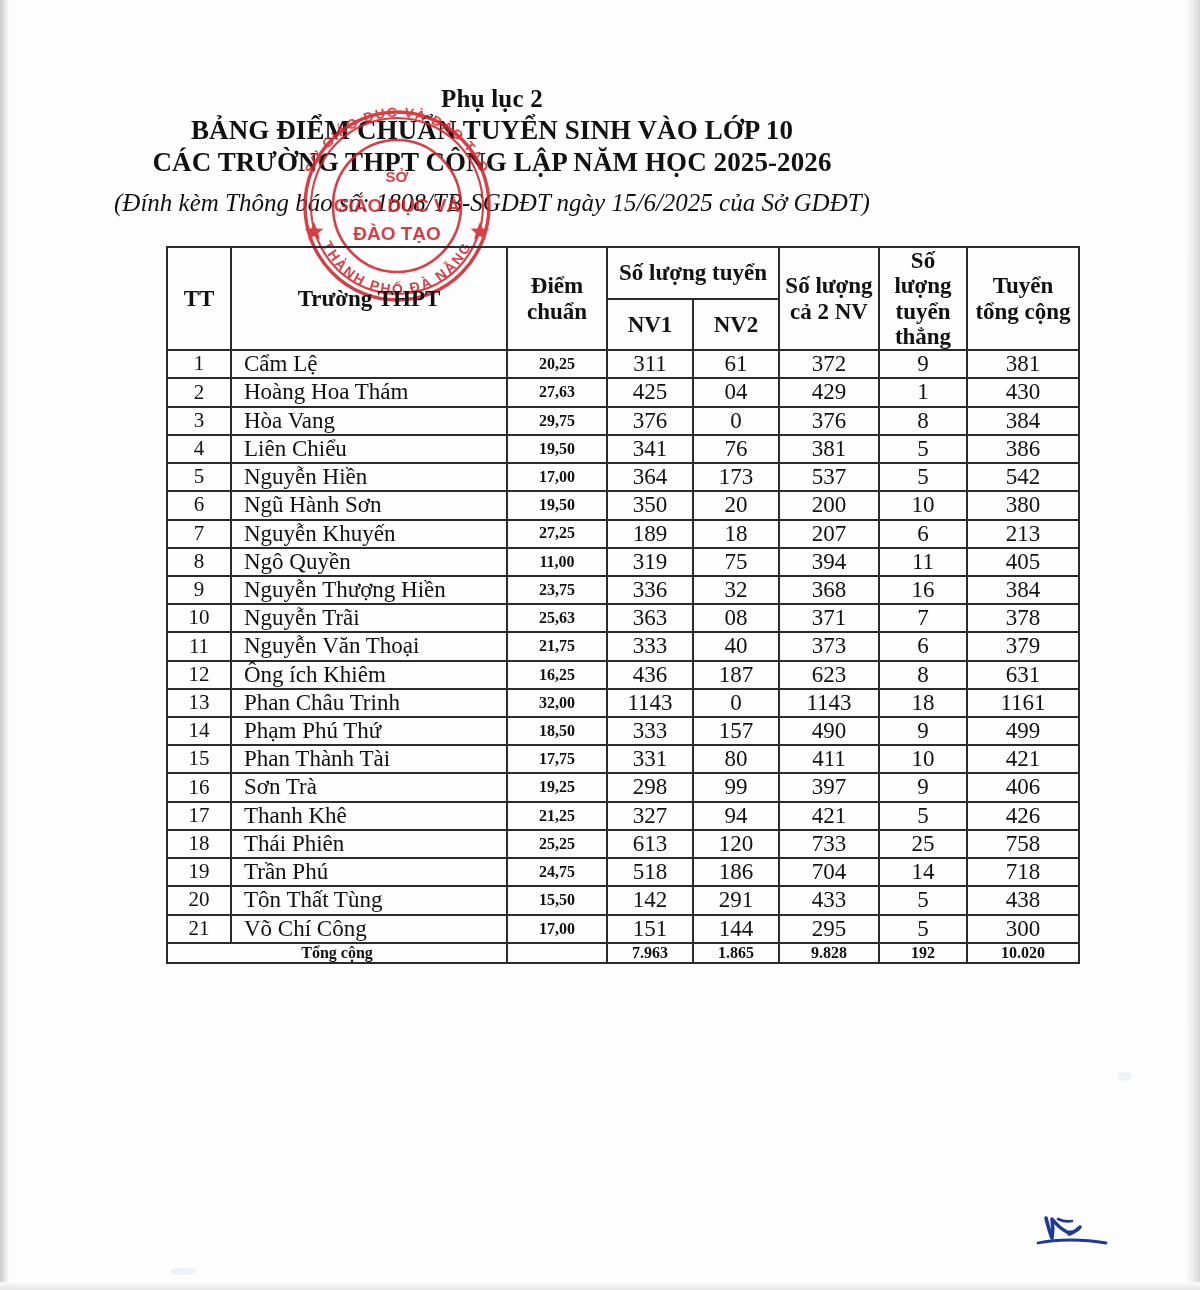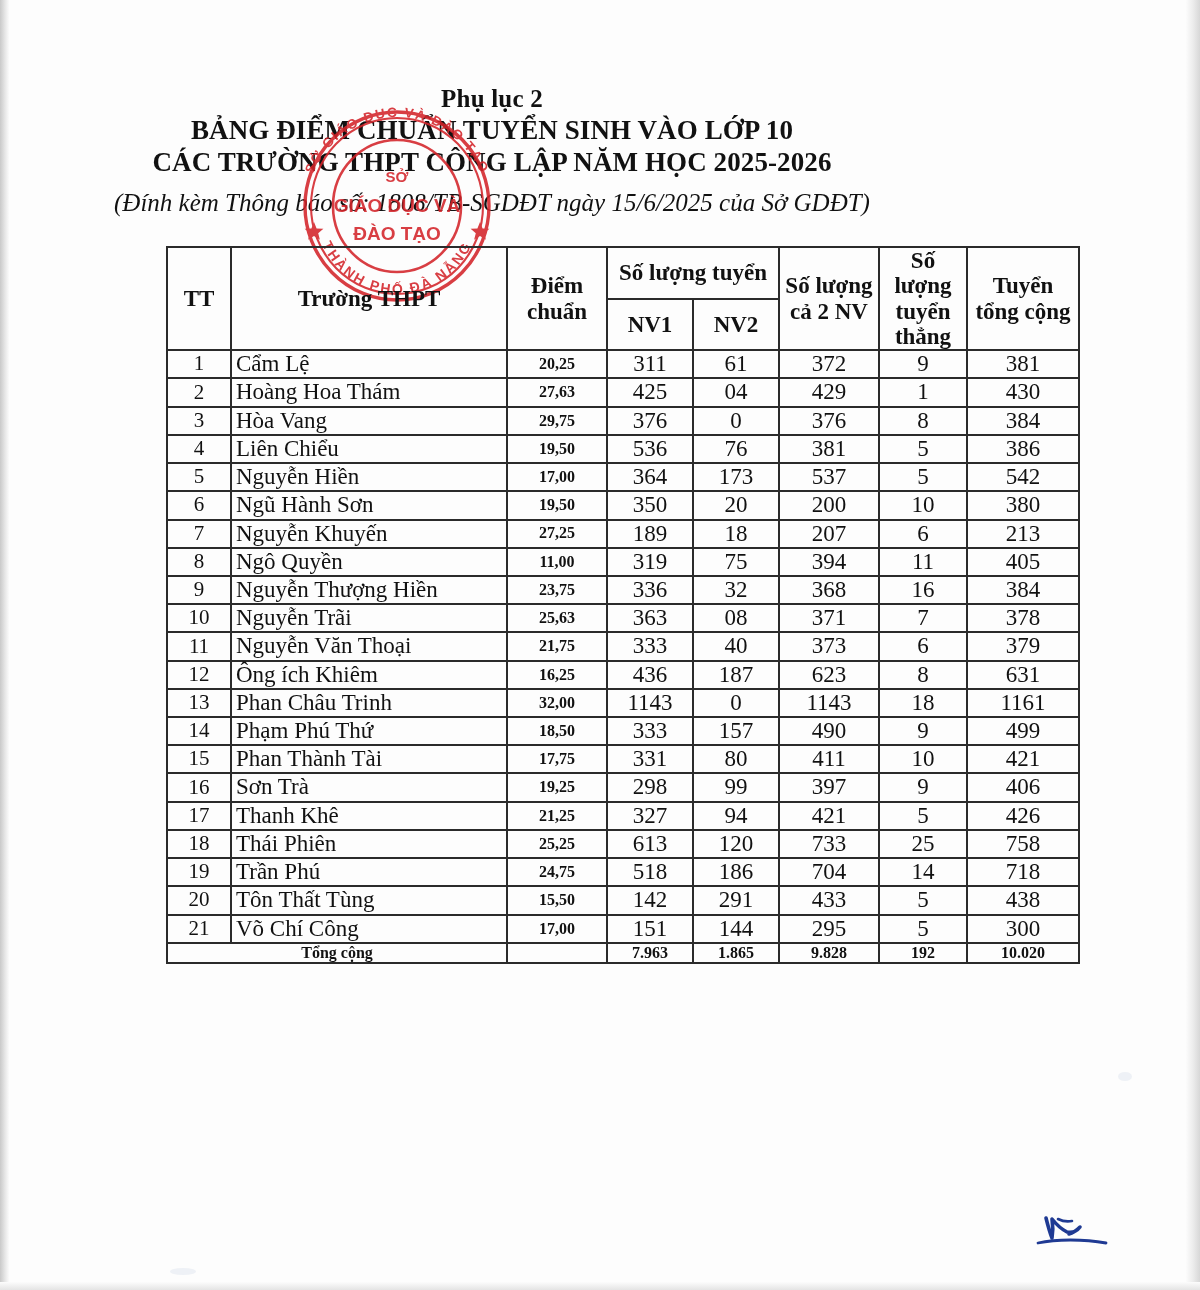--- a/index.html
+++ b/index.html
@@ -78,21 +78,21 @@
   col.c-tt{width:64px}
   col.c-school{width:276px}
   col.c-score{width:100px}
   col.c-nv1{width:86px}
   col.c-nv2{width:86px}
   col.c-both{width:100px}
   col.c-direct{width:88px}
   col.c-total{width:112px}
 
   td.tt{font-size:21px}
-  td.school{text-align:left;padding-left:4px;font-size:23px;white-space:nowrap}
+  td.school{text-align:left;padding-left:12px;font-size:23px;white-space:nowrap}
   td.score{font-weight:bold;font-size:16px}
   td.num{font-size:23px}
   tr.total-row td{font-weight:bold;font-size:16px}
   td.total-label{text-align:center;font-weight:bold;font-size:24px}
 
   
   #signature{
     position:absolute;left:1028px;top:1212px;width:86px;height:52px;
   }
   #signature svg{display:block;width:100%;height:100%;}
@@ -201,21 +201,21 @@
             <td class="num">376</td>
             <td class="num">0</td>
             <td class="num">376</td>
             <td class="num">8</td>
             <td class="num">384</td>
           </tr>
           <tr>
             <td class="tt">4</td>
             <td class="school">Liên Chiểu</td>
             <td class="score">19,50</td>
-            <td class="num">536</td>
+            <td class="num">341</td>
             <td class="num">76</td>
             <td class="num">381</td>
             <td class="num">5</td>
             <td class="num">386</td>
           </tr>
           <tr>
             <td class="tt">5</td>
             <td class="school">Nguyễn Hiền</td>
             <td class="score">17,00</td>
             <td class="num">364</td>

